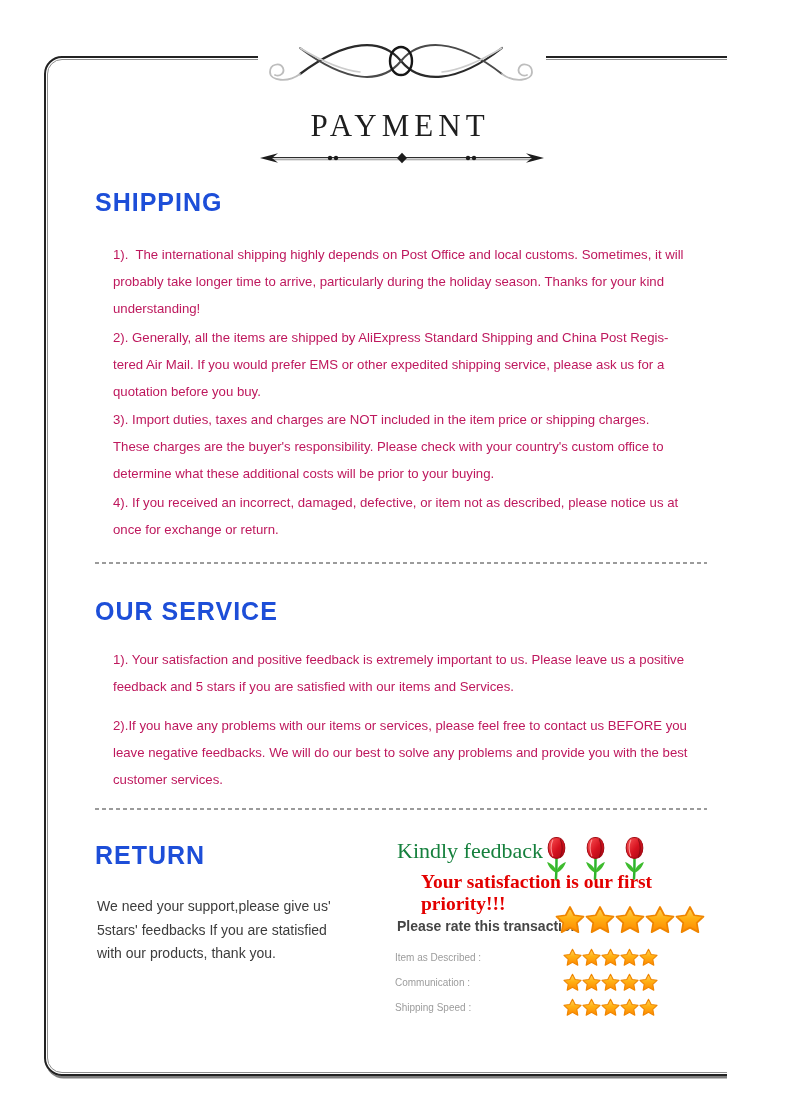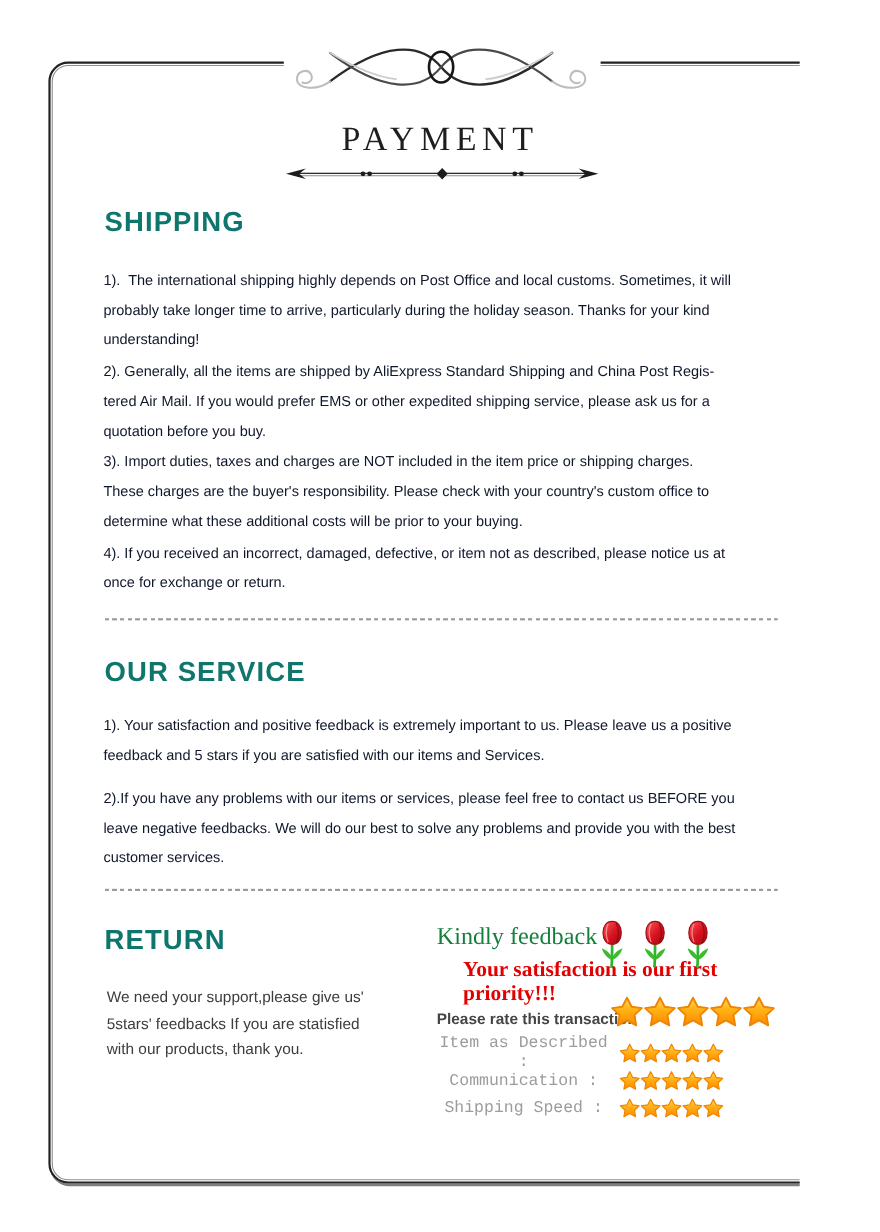--- a/index.html
+++ b/index.html
@@ -7,36 +7,36 @@
           font-family:"Liberation Sans",sans-serif;}
   .frame{position:absolute;left:44px;top:56px;width:710px;height:1016px;
          border:2px solid #222;border-radius:18px;box-shadow:1.5px 2.5px 0 rgba(20,20,20,.55);}
   .frame-inner{position:absolute;left:1px;top:1px;right:1px;bottom:1px;
          border:1px solid #8f8f8f;border-radius:15px;}
   .flourish-mask{position:absolute;left:258px;top:46px;width:288px;height:20px;background:#fff;z-index:2;}
   .flourish{position:absolute;left:260px;top:34px;width:282px;height:54px;z-index:3;}
   .page-title{position:absolute;left:0;top:108px;width:800px;text-align:center;
          font-family:"Liberation Serif",serif;font-size:31px;letter-spacing:5px;color:#1e1e1e;z-index:3;}
   .title-divider{position:absolute;left:260px;top:150px;width:284px;height:16px;z-index:3;}
-  .h2{position:absolute;left:95px;font-size:25px;font-weight:bold;letter-spacing:1px;color:#0f766e;}
-  .para{position:absolute;left:94px;width:640px;font-size:13.2px;line-height:27px;
-        color:#0f172a;white-space:pre;}
+  .h2{position:absolute;left:95px;font-size:25px;font-weight:bold;letter-spacing:1px;color:#1d4ed8;}
+  .para{position:absolute;left:113px;width:640px;font-size:13.2px;line-height:27px;
+        color:#be185d;white-space:pre;}
   .dashline{position:absolute;left:95px;width:612px;height:2px;
         background:repeating-linear-gradient(90deg,#9b9b9b 0 4px,transparent 4px 7px);}
   .return-text{position:absolute;left:97px;top:879px;font-size:14px;line-height:23.5px;
         color:#3c3c3c;white-space:pre;margin-top:16px;}
   .kindly{position:absolute;left:397px;top:838px;font-family:"Liberation Serif",serif;
         font-weight:normal;font-size:22px;color:#15803d;}
   .roses{position:absolute;left:543px;top:835px;display:flex;gap:12px;z-index:4;}
   .priority{position:absolute;left:397px;top:871px;font-family:"Liberation Serif",serif;
         font-weight:bold;font-size:19.5px;color:#e30000;margin-left:24px;}
   .rate-prompt{position:absolute;left:397px;top:918px;font-size:14px;font-weight:bold;color:#454545;}
   .big-stars{position:absolute;left:555px;top:905px;display:flex;gap:0px;}
   .rate-row{position:absolute;left:395px;display:flex;align-items:center;height:22px;}
-  .rate-row .lbl{width:162px;text-align:center;padding-right:6px;font-size:15px;color:#9c9c9c;font-family:Liberation Mono, monospace;}
+  .rate-row .lbl{width:162px;text-align:left;padding-right:6px;font-size:10px;color:#9c9c9c;}
   .row-stars{display:flex;gap:0px;}
 </style>
 </head>
 <body>
 
 <div id="canvas">
 
   <svg width="0" height="0" style="position:absolute" aria-hidden="true">
     <defs>
       <linearGradient id="starGrad" x1="0" y1="0" x2="0" y2="1">

